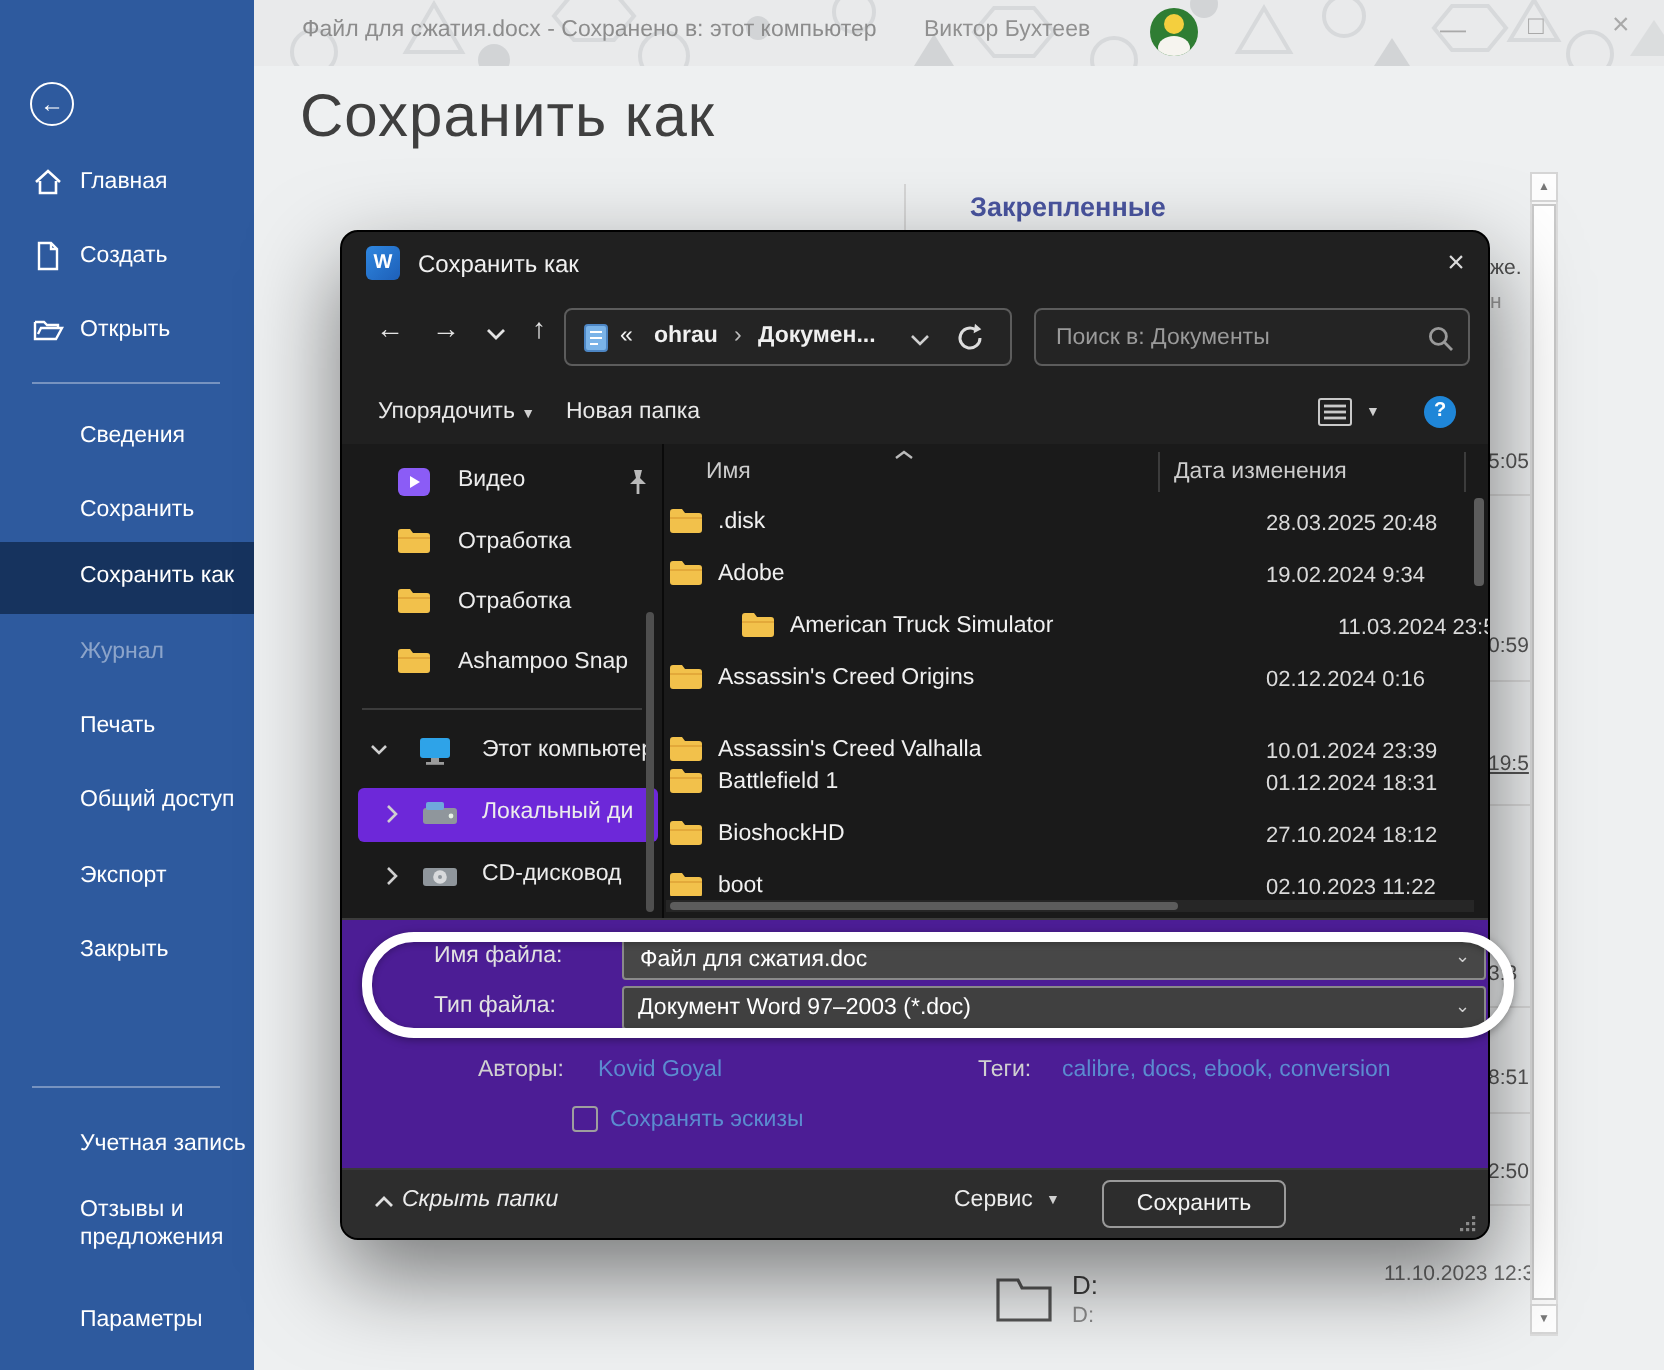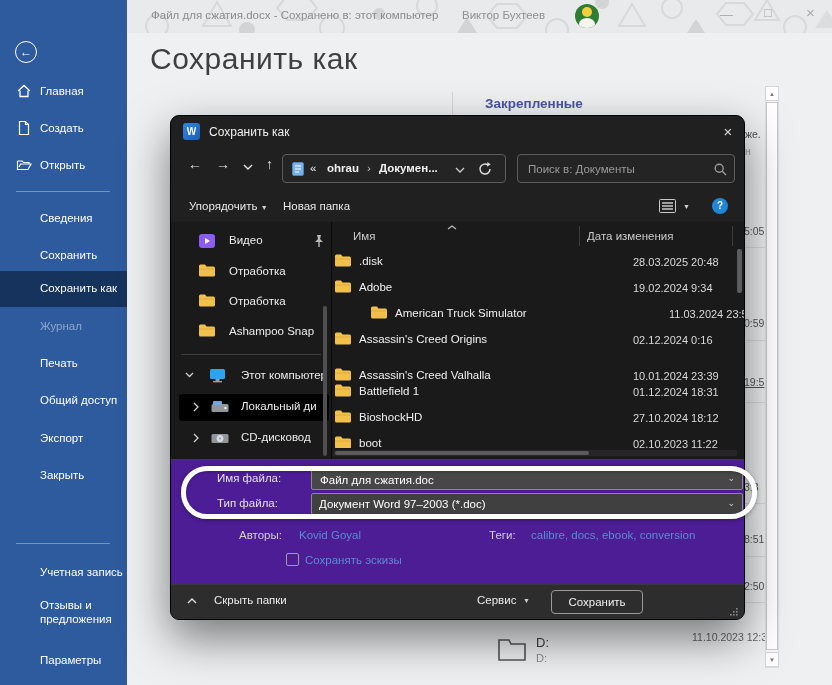--- a/index.html
+++ b/index.html
@@ -47,21 +47,21 @@
   .search{position:absolute;left:346px;top:38px;width:218px;height:29px;background:#242424;border:1px solid #5c5c5c;border-radius:4px;box-sizing:border-box;}
   .search input{position:absolute;left:8px;top:3px;width:170px;height:20px;background:transparent;border:none;outline:none;color:#e8e8e8;font-size:11.5px;font-family:"Liberation Sans",sans-serif;}
   .search input::placeholder{color:#9a9a9a;}
   .crumb{font-size:11.5px;font-weight:600;color:#f0f0f0;position:absolute;top:7px;}
   .tb-label{position:absolute;top:84px;font-size:11.5px;color:#e8e8e8;}
   .caret{font-size:7px;color:#d0d0d0;}
   .pane-item{position:absolute;left:8px;width:150px;height:27px;}
   .pane-label{position:absolute;left:50px;top:6px;font-size:11.5px;color:#ececec;white-space:nowrap;overflow:hidden;max-width:92px;}
   .pane-label2{position:absolute;left:62px;top:6px;font-size:11.5px;color:#ececec;white-space:nowrap;overflow:hidden;max-width:86px;}
   .tree-ch{position:absolute;font-size:10px;color:#cfcfcf;}
-  .pane-hl{background:#000000;border-radius:3px;}
+  .pane-hl{background:#6d28d9;border-radius:3px;}
   .list-row{position:absolute;left:162px;width:404px;height:26px;}
   .row-name{position:absolute;left:26px;top:6px;font-size:11.5px;color:#f0f0f0;white-space:nowrap;}
   .row-date{position:absolute;left:300px;top:7px;font-size:11px;color:#dadada;white-space:nowrap;}
   .fold-ico{position:absolute;left:2px;top:5px;}
   .hdr-txt{position:absolute;font-size:11.5px;color:#cccccc;}
   .panel{position:absolute;left:0;top:343px;width:573px;height:125px;background:#4c1d95;border-top:1px solid #3c3c3c;}
   .fld-label{position:absolute;font-size:11.5px;color:#e2e2e2;}
   .fld{position:absolute;left:140px;width:432px;height:22px;background:#404040;border:1px solid #8a8a8a;border-radius:2px;box-sizing:border-box;}
   .fld input{position:absolute;left:6px;top:2px;width:390px;height:16px;background:transparent;border:none;outline:none;color:#fff;font-size:11.5px;font-family:"Liberation Sans",sans-serif;}
   .fld-val{position:absolute;left:7px;top:4px;font-size:11.5px;color:#fff;white-space:nowrap;}
@@ -430,21 +430,21 @@
       <span class="fld-label" style="left:318px;top:69px;color:#d0d0d0;">Теги:</span>
       <span class="fld-label link" style="left:360px;top:69px;">calibre, docs, ebook, conversion</span>
       <span class="checkbox" style="left:115px;top:93px;"></span>
       <span class="fld-label link" style="left:134px;top:94px;">Сохранять эскизы</span>
     </div>
 
     <div class="botbar">
       <svg class="abs" style="left:16px;top:13px;" width="10" height="6" viewBox="0 0 10 6">
           <polyline points="1,5 5,1 9,5" fill="none" stroke="#e0e0e0" stroke-width="1.4"></polyline>
         </svg>
-      <span class="abs" style="left:43px;top:9px;font-size:11.5px;color:#ececec;">Скрыть папки</span>
+      <span class="abs" style="left:30px;top:9px;font-size:11.5px;color:#ececec;font-style:italic;">Скрыть папки</span>
       <span class="abs" style="left:306px;top:9px;font-size:11.5px;color:#ececec;">Сервис</span>
       <span class="abs caret" style="left:352px;top:12px;">▼</span>
       <div class="btn" style="left:380px;width:92px;">Сохранить</div>
       <div class="btn" style="left:486px;width:84px;margin-top:36px;">Отмена</div>
       <svg class="grip" width="9" height="9" viewBox="0 0 9 9">
         <g fill="#8a8a8a">
             <rect x="7" y="1" width="1.6" height="1.6"></rect>
             <rect x="7" y="4" width="1.6" height="1.6"></rect>
             <rect x="4" y="4" width="1.6" height="1.6"></rect>
             <rect x="7" y="7" width="1.6" height="1.6"></rect>

